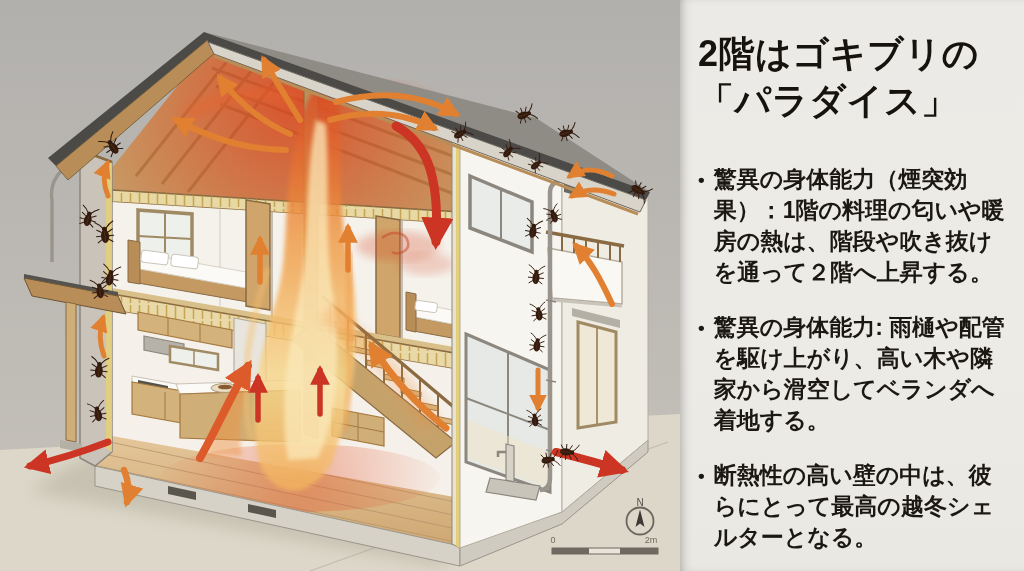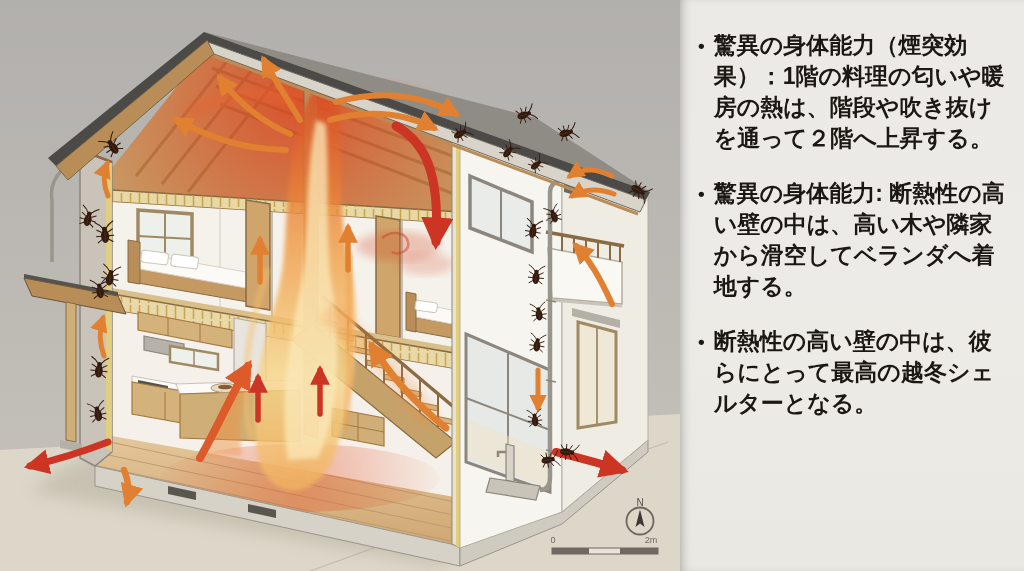--- a/index.html
+++ b/index.html
@@ -322,28 +322,32 @@
     <g>
       <rect x="552" y="548" width="106" height="6" fill="#e8e4da" stroke="#6e6a62" stroke-width="1"></rect>
       <rect x="552" y="548" width="37" height="6" fill="#6e6a62"></rect>
       <rect x="620" y="548" width="38" height="6" fill="#6e6a62"></rect>
       <text x="553" y="543" text-anchor="middle" font-size="9" fill="#6e6a62">0</text>
       <text x="651" y="543" text-anchor="middle" font-size="9" fill="#6e6a62">2m</text>
     </g>
   </svg>
 
   <div class="panel">
+    <h1>
+      <span class="tl">2階はゴキブリの</span>
+      <span class="tl">「パラダイス」</span>
+    </h1>
     <ul class="bullets">
       <li>
         <span class="dot">•</span>
         <span>驚異の身体能力（煙突効果）：1階の料理の匂いや暖房の熱は、階段や吹き抜けを通って２階へ上昇する。</span>
       </li>
       <li>
         <span class="dot">•</span>
-        <span>驚異の身体能力: 断熱性の高い壁の中は、高い木や隣家から滑空してベランダへ着地する。</span>
+        <span>驚異の身体能力: 雨樋や配管を駆け上がり、高い木や隣家から滑空してベランダへ着地する。</span>
       </li>
       <li>
         <span class="dot">•</span>
         <span>断熱性の高い壁の中は、彼らにとって最高の越冬シェルターとなる。</span>
       </li>
     </ul>
   </div>
 </div>
 
 </body></html>

